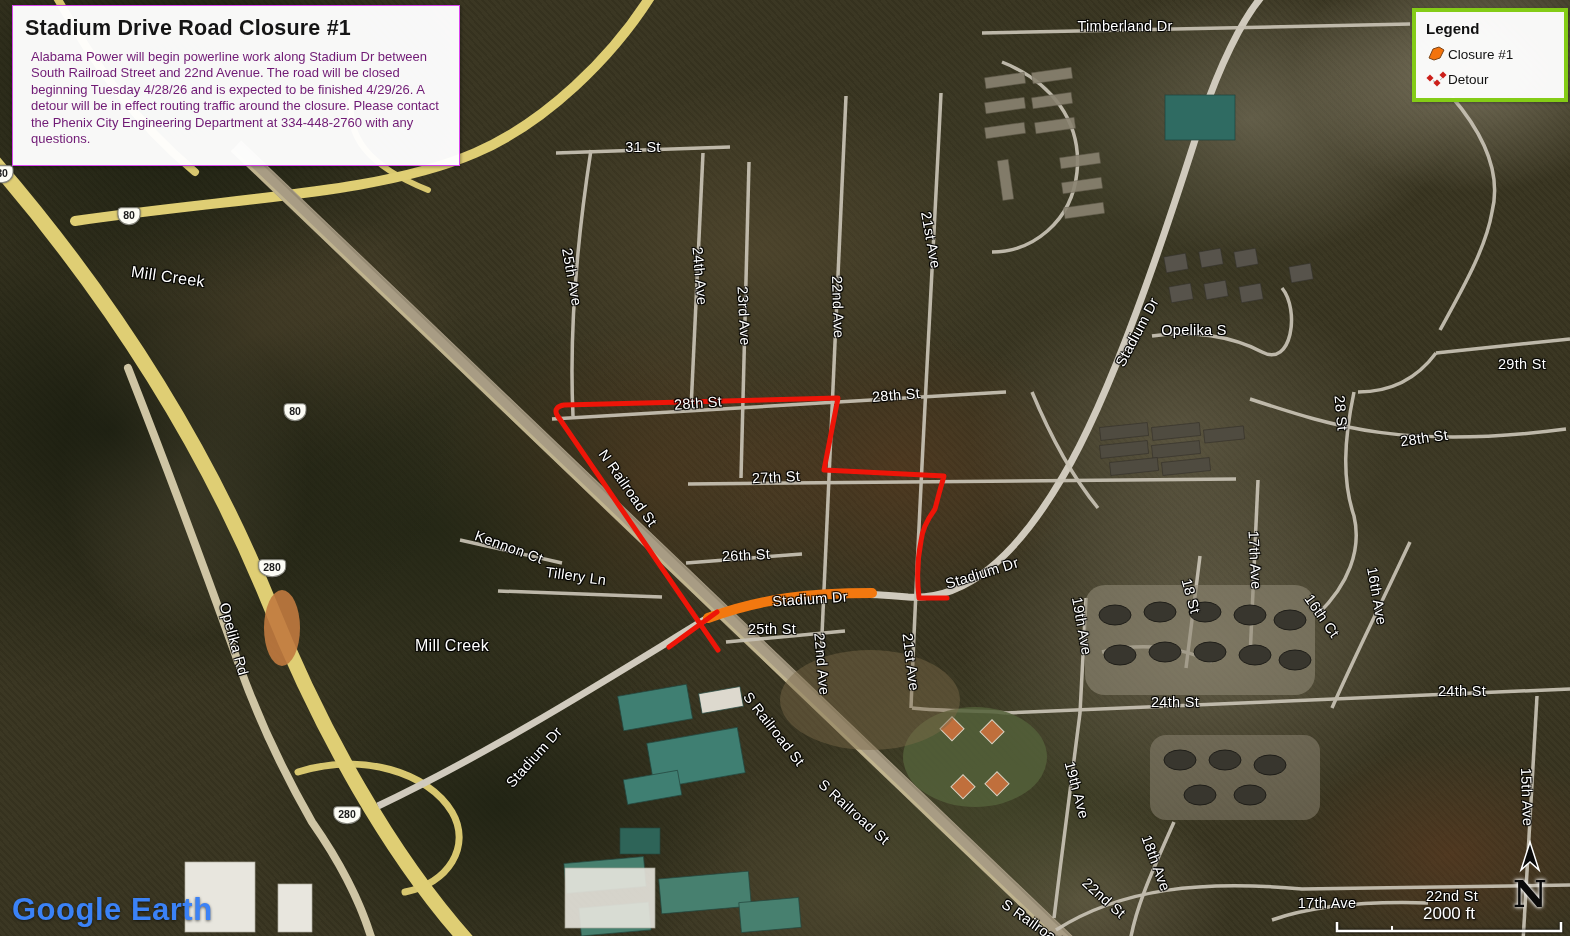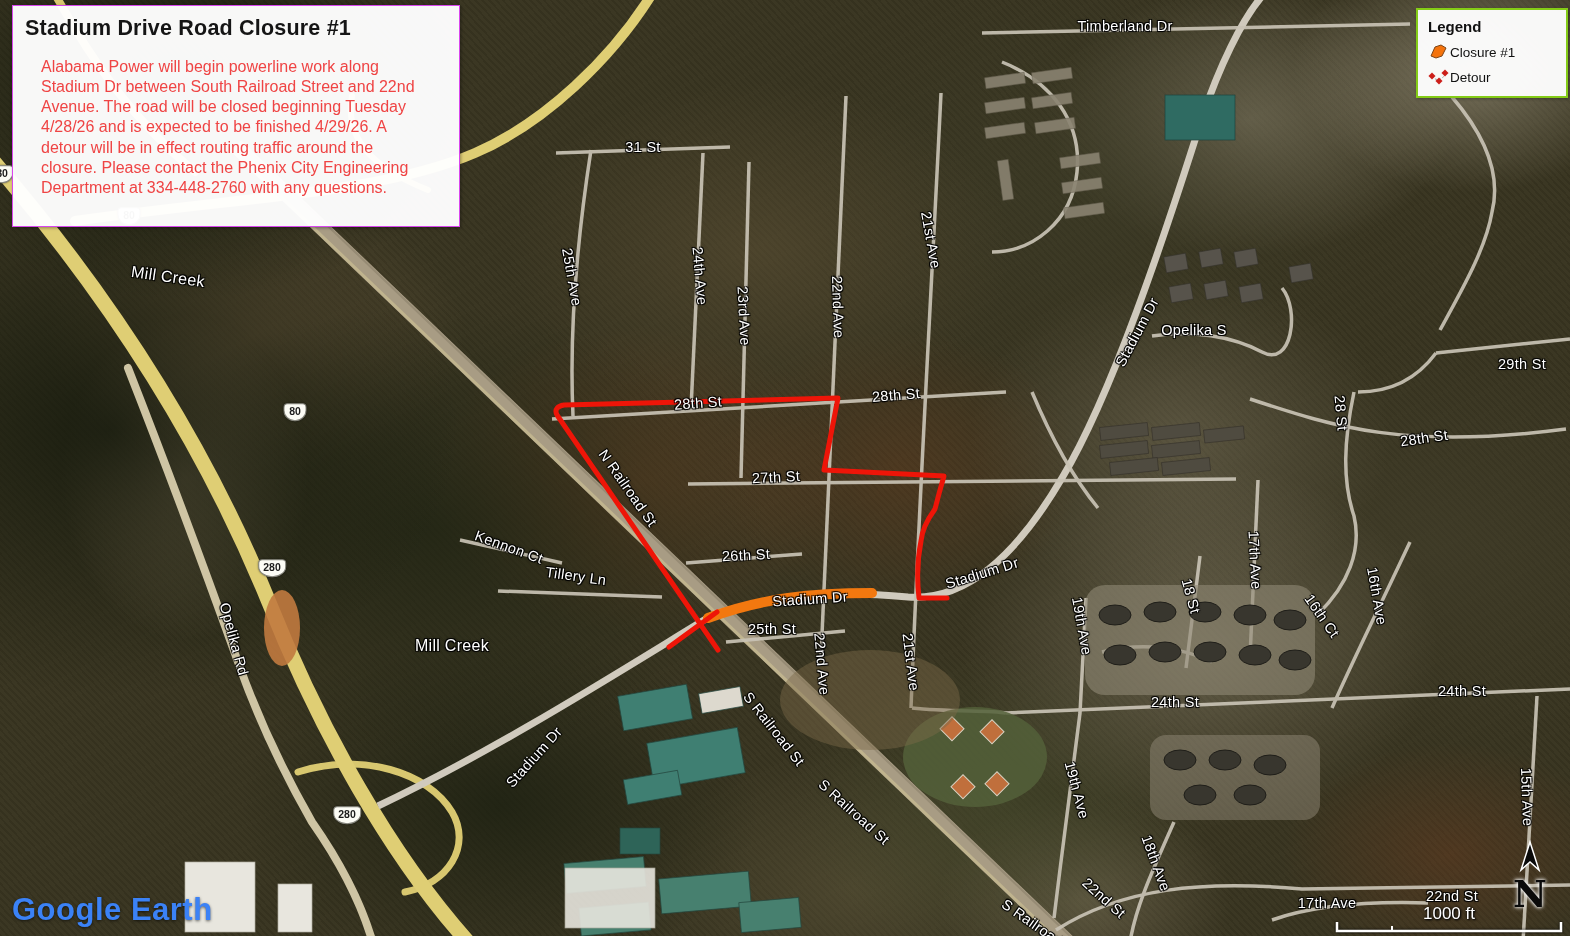--- a/index.html
+++ b/index.html
@@ -35,24 +35,24 @@
   .map-label{position:absolute;color:#fff;font-size:14.5px;letter-spacing:.3px;white-space:nowrap;
     text-shadow:-1px -1px 0 rgba(0,0,0,.85),1px -1px 0 rgba(0,0,0,.85),
                 -1px 1px 0 rgba(0,0,0,.85),1px 1px 0 rgba(0,0,0,.85),0 0 3px #000;}
   .route-shield{position:absolute;background:#fcfcf5;color:#1c1c1c;font-weight:bold;font-size:10.5px;
     line-height:1;padding:2px 4px 3px;border:1.5px solid #85857c;text-align:center;min-width:13px;
     border-radius:4px 4px 50% 50% / 4px 4px 62% 62%;box-shadow:0 0 2px rgba(0,0,0,.55);}
   
   #info-box{position:absolute;left:12px;top:5px;width:422px;background:rgba(255,255,255,.97);
     border:1px solid #d946ef;padding:10px 12px 12px;box-shadow:1px 1px 3px rgba(0,0,0,.35);}
   #info-box h1{margin:0 0 8px;font-size:21.5px;color:#151515;letter-spacing:.2px;}
-  #info-box p{margin:16px;font-size:16px;line-height:1.26;color:#ef4444;}
+  #info-box p{margin:6px;font-size:13px;line-height:1.26;color:#701a75;}
   
   #legend-box{position:absolute;right:2px;top:8px;width:128px;background:rgba(255,255,255,.96);
-    border:2px solid #84cc16;padding:8px 10px 10px;box-shadow:1px 1px 3px rgba(0,0,0,.3);}
+    border:4px solid #84cc16;padding:8px 10px 10px;box-shadow:1px 1px 3px rgba(0,0,0,.3);}
   #legend-box h2{margin:0 0 8px;font-size:15px;color:#111;}
   .legend-row{display:flex;align-items:center;gap:0;margin:7px 0 0;}
   .legend-row .swatch{width:22px;height:18px;flex:0 0 auto;}
   .legend-row .lbl{font-size:13.5px;color:#111;}
   
   #ge-logo{position:absolute;left:12px;bottom:8px;color:#3b82f6;font-size:31px;letter-spacing:.5px;
     text-shadow:0 1px 3px rgba(0,0,0,.6);font-weight:700;}
   #scale-bar{position:absolute;left:1334px;top:908px;width:230px;height:26px;color:#fff;}
   #scale-bar .dist{position:absolute;left:0;right:0;top:-4px;text-align:center;font-size:17px;
     text-shadow:0 0 3px #000,1px 1px 2px #000;}
@@ -297,19 +297,19 @@
   <div id="ge-logo">Google Earth</div>
 
   <div id="north-arrow">
     <svg width="44" height="34" viewBox="0 0 44 34">
       <polygon points="22,2 13,30 22,22 31,30" fill="#0a0a0a" stroke="#fff" stroke-width="1.5"></polygon>
     </svg>
     <span class="n">N</span>
   </div>
 
   <div id="scale-bar">
-    <span class="dist">1000 ft</span>
+    <span class="dist">2000 ft</span>
     <svg width="230" height="26" viewBox="0 0 230 26" style="position:absolute;left:0;top:0;">
       <path d="M 3,14 L 3,23 L 227,23 L 227,14" fill="none" stroke="#fff" stroke-width="2.5" style="filter:drop-shadow(0 0 1.5px rgba(0,0,0,.9));"></path>
       <path d="M 58,18 L 58,23" stroke="#fff" stroke-width="2"></path>
     </svg>
   </div>
 </div>
 
 </body></html>

